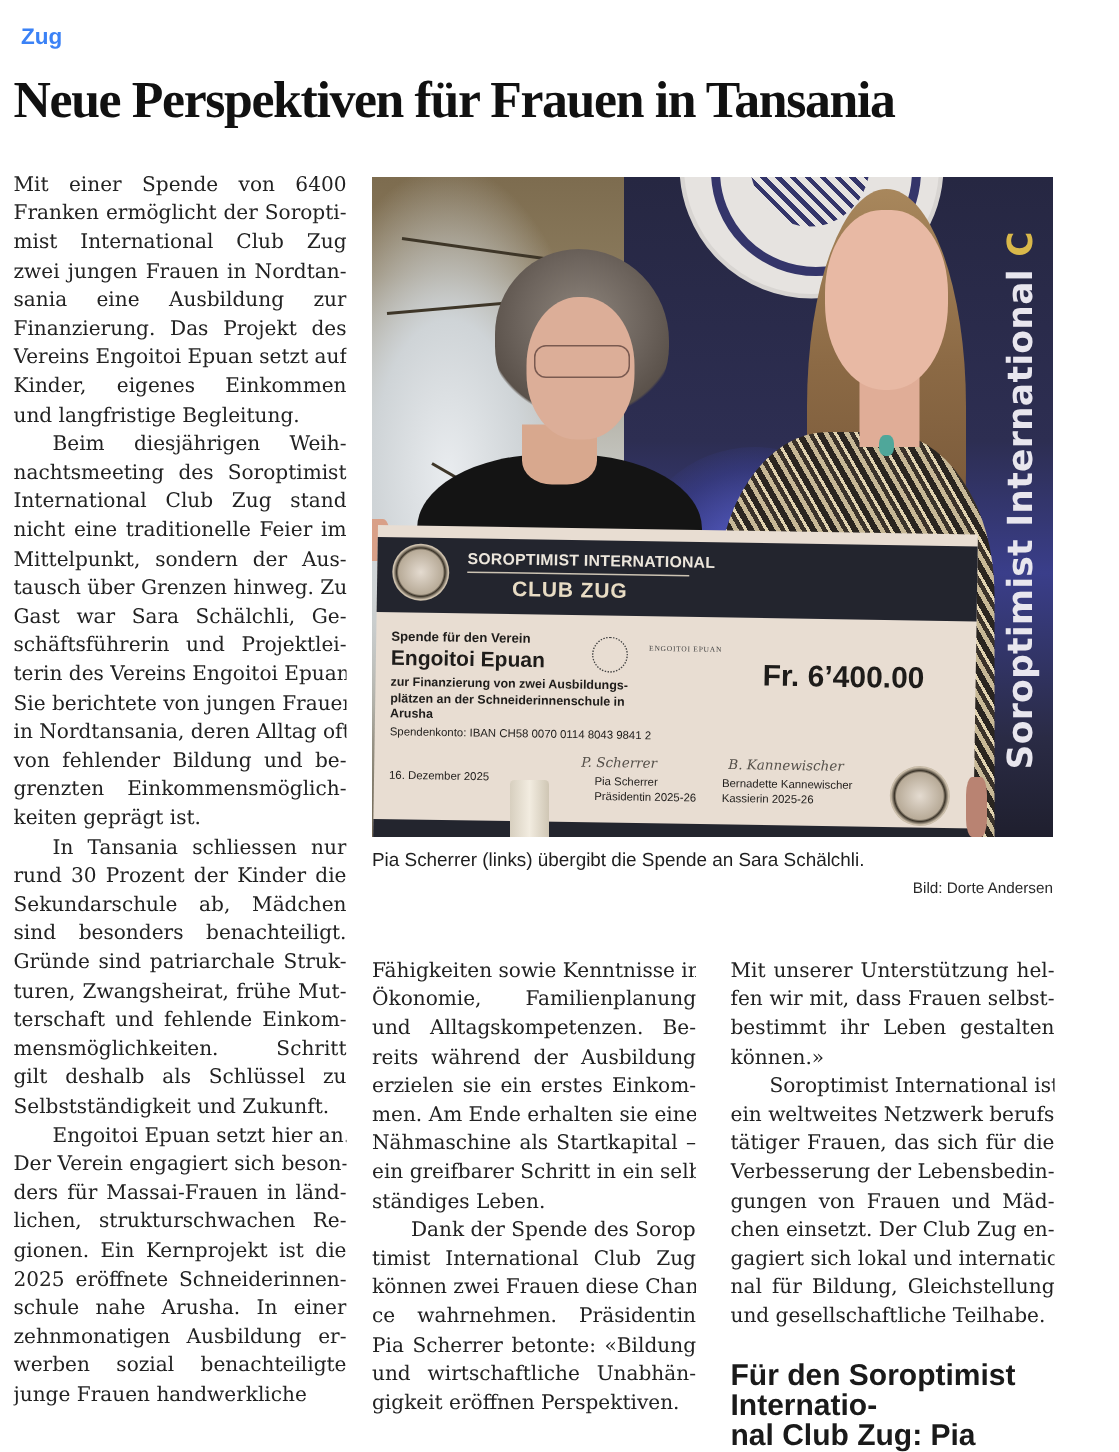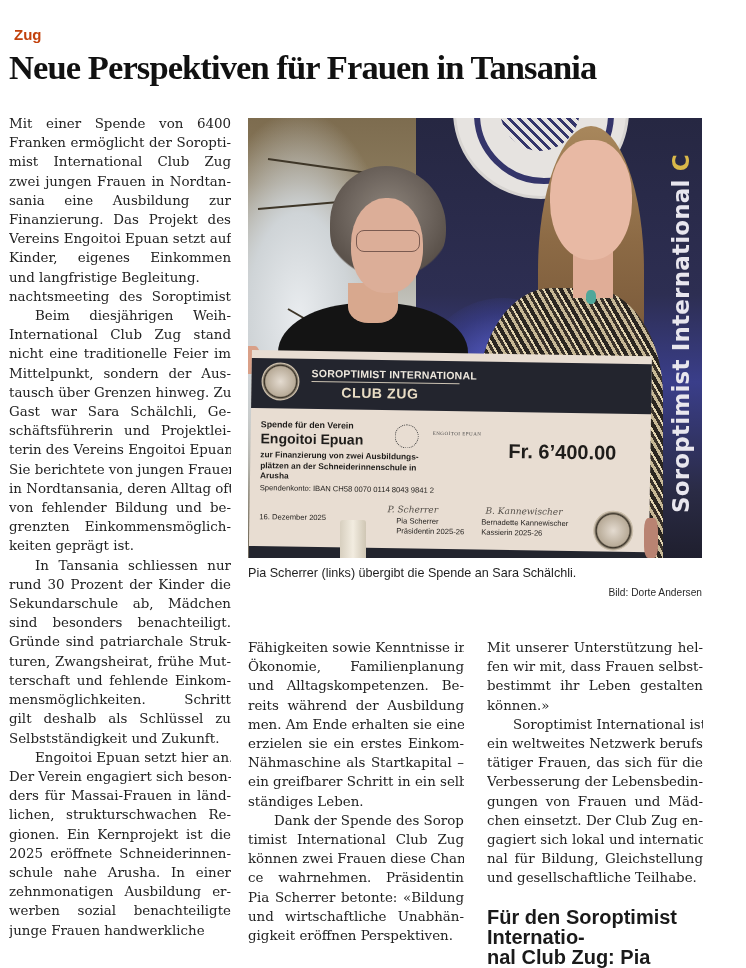--- a/index.html
+++ b/index.html
@@ -1,18 +1,18 @@
 <!DOCTYPE html>
 <html><head>
   <meta charset="utf-8">
   <style>
     html, body { margin: 0; padding: 0; background: #ffffff; }
     body { width: 746px; height: 968px; position: relative; overflow: hidden; color: #1a1a1a; }
 
-    .section { position: absolute; left: 14px; top: 26px; font-family: "Liberation Sans", sans-serif; font-weight: bold; font-size: 15px; color: #c2410c; }
+    .section { position: absolute; left: 14px; top: 16px; font-family: "Liberation Sans", sans-serif; font-weight: bold; font-size: 15px; color: #3b82f6; }
     .headline { position: absolute; left: 9px; top: 48px; margin: 0; font-family: "Liberation Serif", serif; font-weight: bold; font-size: 34.5px; letter-spacing: -0.9px; color: #111; white-space: nowrap; text-align: right; }
 
     .col { position: absolute; font-family: "DejaVu Serif", serif; font-size: 13.4px; line-height: 19.2px; color: #222; }
     .col p { margin: 0; text-align: justify; text-align-last: left; }
     .col .line { display: block; text-align: justify; text-align-last: justify; white-space: nowrap; overflow: hidden; }
     .col .line.last { text-align-last: left; }
     .col .indent { padding-left: 26px; }
     .c1 { left: 9px; top: 114px; width: 222px; }
     .c2 { left: 248px; top: 638px; width: 216px; }
     .c3 { left: 487px; top: 638px; width: 216px; }
@@ -87,22 +87,22 @@
       <span class="line">Franken ermöglicht der Soropti-</span>
       <span class="line">mist International Club Zug</span>
       <span class="line">zwei jungen Frauen in Nordtan-</span>
       <span class="line">sania eine Ausbildung zur</span>
       <span class="line">Finanzierung. Das Projekt des</span>
       <span class="line">Vereins Engoitoi Epuan setzt auf</span>
       <span class="line">Kinder, eigenes Einkommen</span>
       <span class="line last">und langfristige Begleitung.</span>
     </p>
   <p>
+      <span class="line indent">Beim diesjährigen Weih-</span>
       <span class="line">nachtsmeeting des Soroptimist</span>
-      <span class="line indent">Beim diesjährigen Weih-</span>
       <span class="line">International Club Zug stand</span>
       <span class="line">nicht eine traditionelle Feier im</span>
       <span class="line">Mittelpunkt, sondern der Aus-</span>
       <span class="line">tausch über Grenzen hinweg. Zu</span>
       <span class="line">Gast war Sara Schälchli, Ge-</span>
       <span class="line">schäftsführerin und Projektlei-</span>
       <span class="line">terin des Vereins Engoitoi Epuan.</span>
       <span class="line">Sie berichtete von jungen Frauen</span>
       <span class="line">in Nordtansania, deren Alltag oft</span>
       <span class="line">von fehlender Bildung und be-</span>
@@ -197,22 +197,22 @@
 
 <div class="caption">Pia Scherrer (links) übergibt die Spende an Sara Schälchli.</div>
 <div class="credit">Bild: Dorte Andersen</div>
 
 <div class="col c2">
   <p>
       <span class="line">Fähigkeiten sowie Kenntnisse in</span>
       <span class="line">Ökonomie, Familienplanung</span>
       <span class="line">und Alltagskompetenzen. Be-</span>
       <span class="line">reits während der Ausbildung</span>
+      <span class="line">erzielen sie ein erstes Einkom-</span>
       <span class="line">men. Am Ende erhalten sie eine</span>
-      <span class="line">erzielen sie ein erstes Einkom-</span>
       <span class="line">Nähmaschine als Startkapital –</span>
       <span class="line">ein greifbarer Schritt in ein selb-</span>
       <span class="line last">ständiges Leben.</span>
     </p>
   <p>
       <span class="line indent">Dank der Spende des Sorop-</span>
       <span class="line">timist International Club Zug</span>
       <span class="line">können zwei Frauen diese Chan-</span>
       <span class="line">ce wahrnehmen. Präsidentin</span>
       <span class="line">Pia Scherrer betonte: «Bildung</span>

